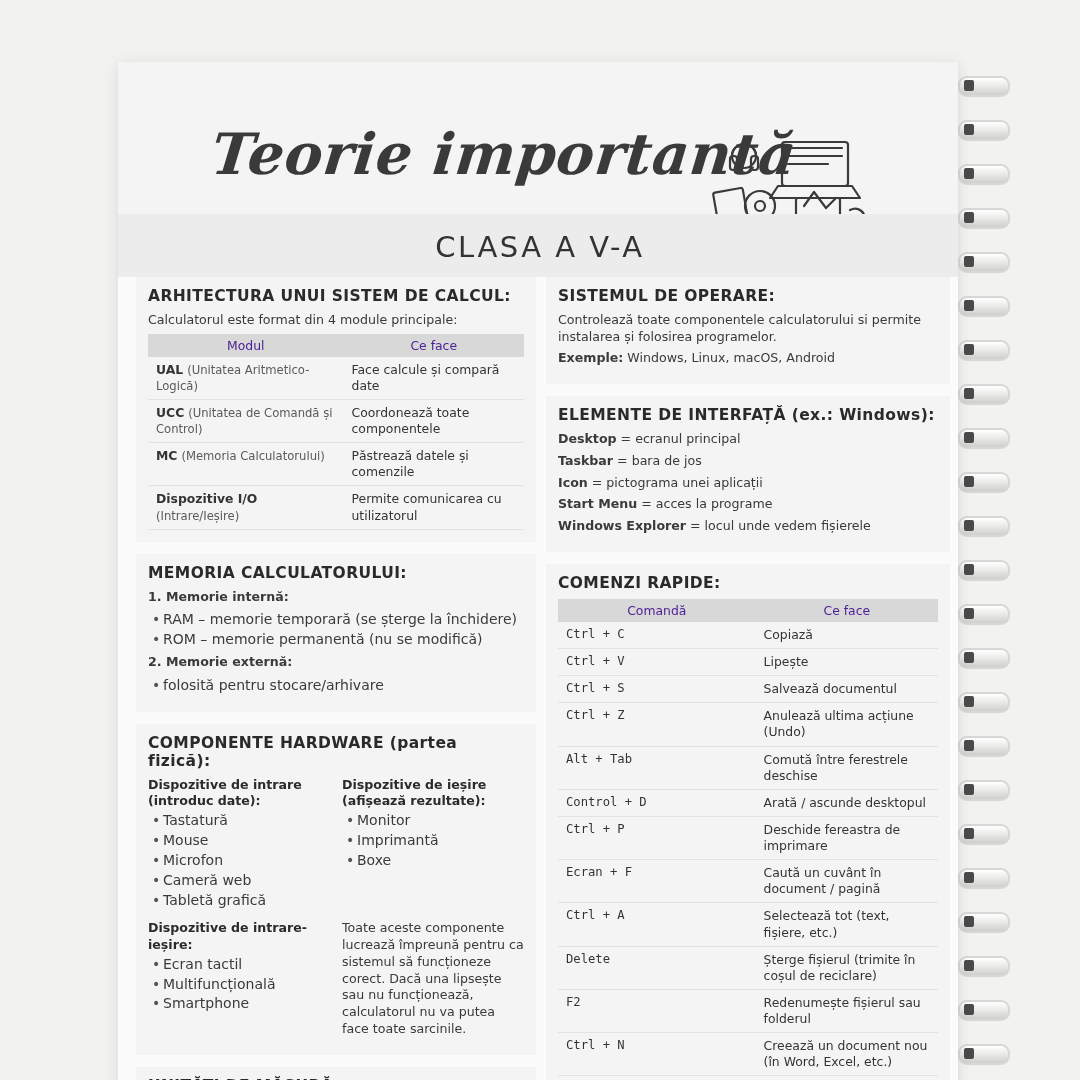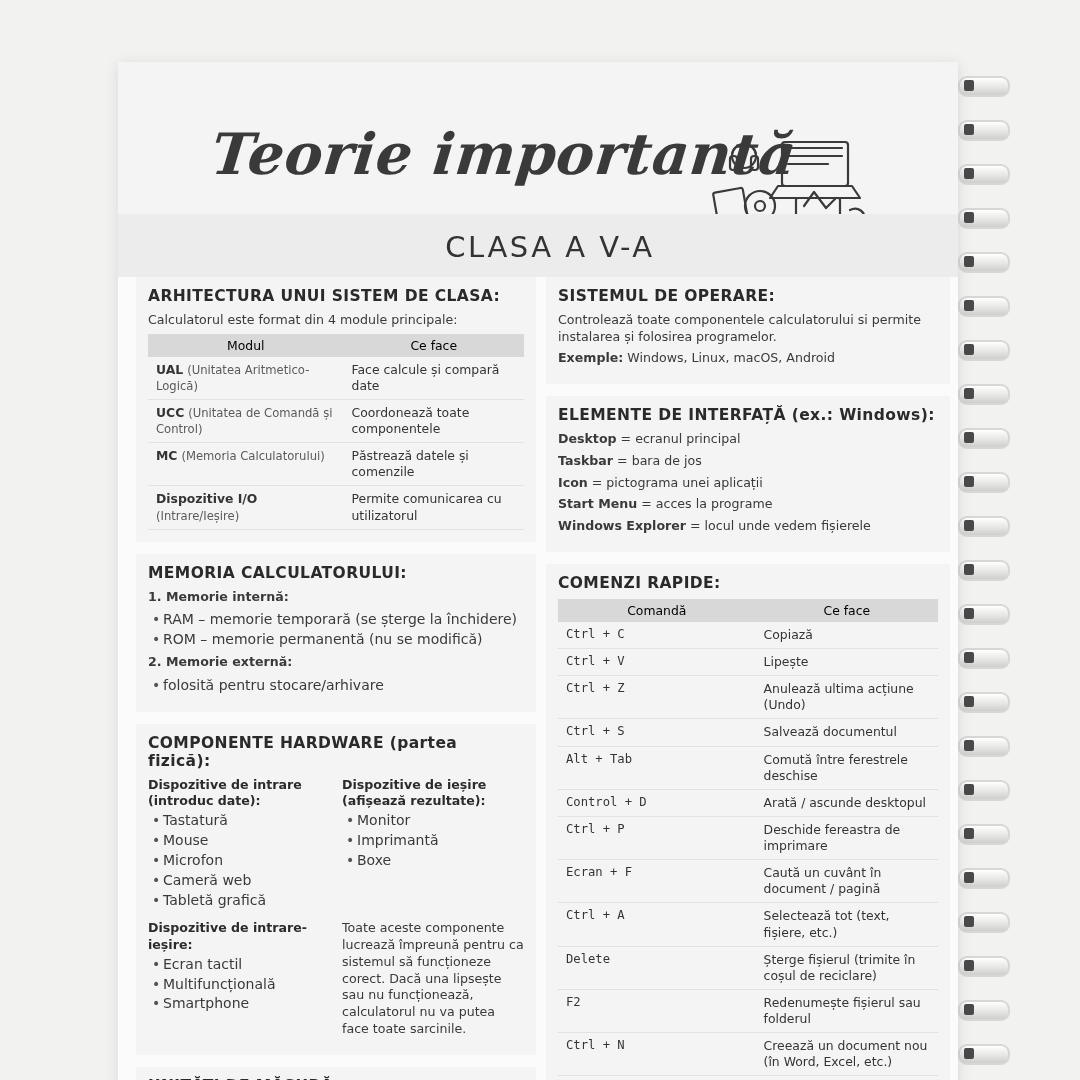--- a/index.html
+++ b/index.html
@@ -46,21 +46,21 @@
     font-family:"DejaVu Serif", serif;
     font-style:italic;font-weight:bold;
     font-size:57px;letter-spacing:.5px;color:#3a3a3a;
     transform:skewX(-6deg);
   }
   .subtitle-band{
     position:absolute;left:0;top:152px;width:840px;height:63px;
     background:#ececec;
   }
   .subtitle{
-    position:absolute;left:12px;top:168px;width:840px;text-align:center;
+    position:absolute;left:2px;top:168px;width:840px;text-align:center;
     font-size:29px;letter-spacing:2.5px;color:#333;
   }
   .doodle{position:absolute;left:590px;top:52px;width:180px;height:130px;}
 
   
   .col{position:absolute;top:215px;}
   .colL{left:18px;width:400px;}
   .colR{left:428px;width:404px;}
 
   .card{background:#f4f4f4;margin:0 0 12px 0;padding:10px 12px 12px 12px;}
@@ -68,21 +68,21 @@
     margin:0 0 7px 0;font-size:15.5px;font-weight:bold;letter-spacing:.4px;color:#2a2a2a;
   }
   p{margin:0 0 5px 0;font-size:12.6px;line-height:1.33;color:#3a3a3a;}
   .b{font-weight:bold;}
   ul{margin:2px 0 4px 0;padding-left:15px;}
   li{font-size:14px;line-height:1.42;color:#3a3a3a;list-style:none;position:relative;}
   li:before{content:"•";position:absolute;left:-11px;color:#555;}
 
   table{border-collapse:collapse;width:100%;margin-top:4px;}
   th{
-    background:#d8d8d8;color:#000000;font-weight:normal;font-size:12.4px;
+    background:#d8d8d8;color:#4c1d95;font-weight:normal;font-size:12.4px;
     padding:4px 8px;text-align:center;
   }
   td{
     font-size:12.4px;padding:5px 8px;border-bottom:1px solid #e2e2e2;
     vertical-align:top;color:#343434;line-height:1.3;
   }
   td.k{width:52%;}
   .sub{font-size:11.6px;color:#5a5a5a;}
   .kbd{font-family:"DejaVu Sans Mono", monospace;font-size:12.2px;}
 
@@ -192,21 +192,21 @@
           <path d="M150 112l-10 6"></path>
         </g>
       </svg>
       <div class="subtitle-band"></div>
       <div class="subtitle">CLASA A V-A</div>
     </div>
 
     <div class="col colL">
 
       <div class="card">
-        <h2>ARHITECTURA UNUI SISTEM DE CLASA:</h2>
+        <h2>ARHITECTURA UNUI SISTEM DE CALCUL:</h2>
         <p>Calculatorul este format din 4 module principale:</p>
         <table>
           <tbody>
               <tr>
             <th>Modul</th>
             <th>Ce face</th>
           </tr>
           <tr>
             <td class="k"><span class="b">UAL</span> <span class="sub">(Unitatea Aritmetico-Logică)</span></td>
             <td>Face calcule și compară date</td>
@@ -311,26 +311,26 @@
           </tr>
           <tr>
                 <td class="k kbd">Ctrl + C</td>
                 <td>Copiază</td>
               </tr>
           <tr>
                 <td class="k kbd">Ctrl + V</td>
                 <td>Lipește</td>
               </tr>
           <tr>
+                <td class="k kbd">Ctrl + S</td>
+                <td>Salvează documentul</td>
+              </tr>
+          <tr>
                 <td class="k kbd">Ctrl + Z</td>
                 <td>Anulează ultima acțiune (Undo)</td>
-              </tr>
-          <tr>
-                <td class="k kbd">Ctrl + S</td>
-                <td>Salvează documentul</td>
               </tr>
           <tr>
                 <td class="k kbd">Alt + Tab</td>
                 <td>Comută între ferestrele deschise</td>
               </tr>
           <tr>
                 <td class="k kbd">Control + D</td>
                 <td>Arată / ascunde desktopul</td>
               </tr>
           <tr>

